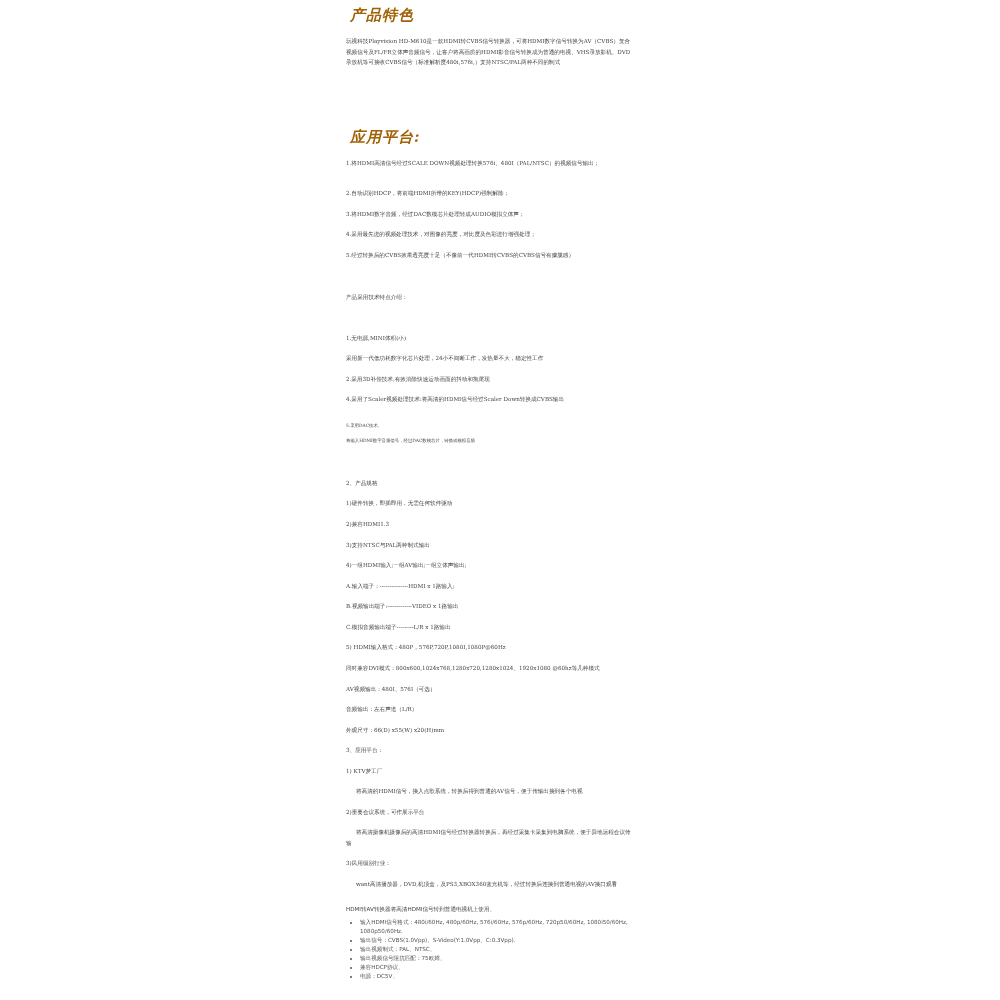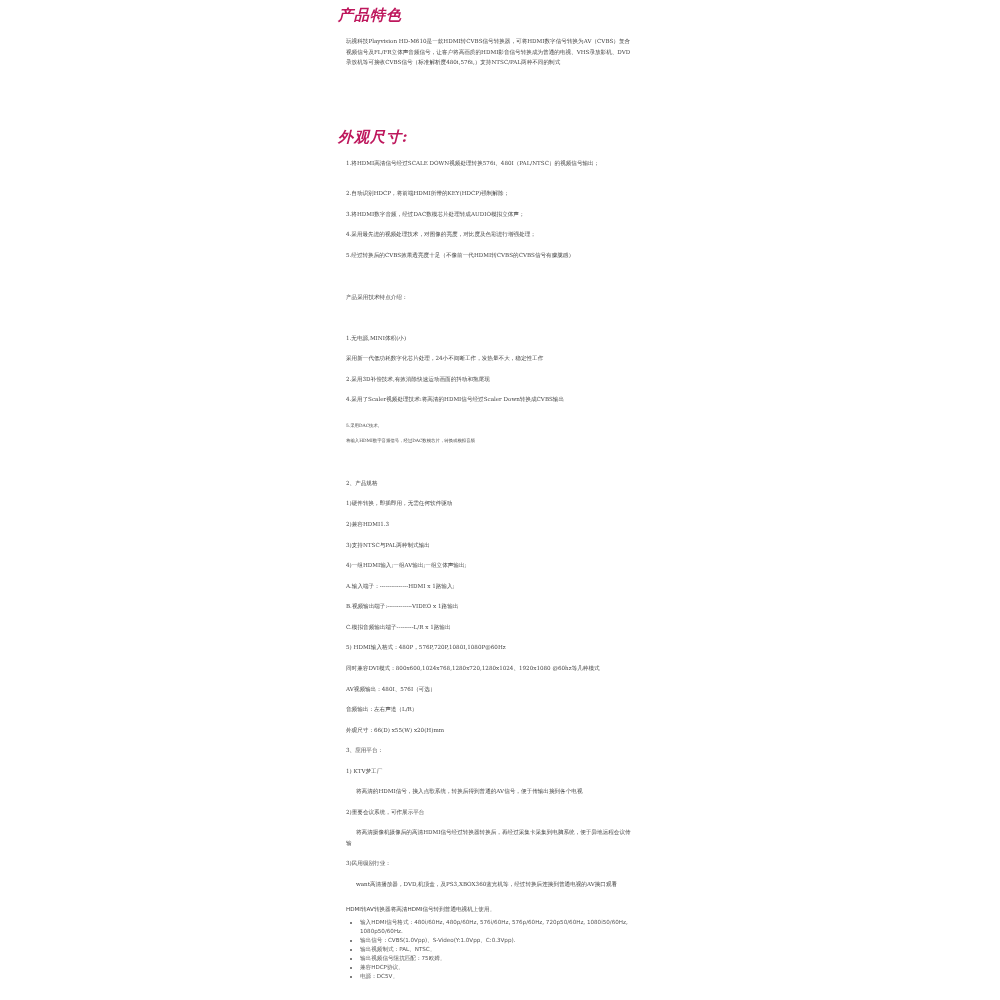--- a/index.html
+++ b/index.html
@@ -1,34 +1,34 @@
 <!DOCTYPE html>
 <html><head>
   <meta charset="utf-8">
   <style>
     html, body { margin: 0; padding: 0; background: #ffffff; }
     body { width: 1000px; height: 1000px; overflow: hidden; position: relative;
            font-family: "DejaVu Serif", "Liberation Serif", serif; color: #333; }
-    .heading { position: absolute; left: 338px; font-family: "DejaVu Serif", serif;
-               font-style: italic; font-weight: bold; font-size: 15px; color: #be185d; letter-spacing: 1px; }
+    .heading { position: absolute; left: 350px; font-family: "DejaVu Serif", serif;
+               font-style: italic; font-weight: bold; font-size: 15px; color: #a16207; letter-spacing: 1px; }
     .p { position: absolute; left: 346px; width: 285px; font-size: 5.6px; line-height: 10.5px; color: #444; }
     .p.small { font-size: 4.4px; line-height: 8px; }
     .indent { text-indent: 10px; }
     ul.specs { position: absolute; left: 352px; top: 918px; width: 280px; margin: 0; padding: 0 0 0 8px;
                font-family: "DejaVu Sans", sans-serif; font-size: 5.6px; line-height: 9px; color: #555; }
     ul.specs li { margin: 0; padding: 0; }
     .sans { font-family: "DejaVu Sans", sans-serif; }
   </style>
 </head>
 <body>
 
 <div class="heading" style="top:6px;">产品特色</div>
 <div class="p" style="top:36px;">玩视科技Playvision HD-M610是一款HDMI转CVBS信号转换器，可将HDMI数字信号转换为AV（CVBS）复合视频信号及FL/FR立体声音频信号，让客户将高画质的HDMI影音信号转换成为普通的电视、VHS录放影机、DVD录放机等可接收CVBS信号（标准解析度480i,576i,）支持NTSC/PAL两种不同的制式</div>
 
-<div class="heading" style="top:128px;">外观尺寸:</div>
+<div class="heading" style="top:128px;">应用平台:</div>
 <div class="p" style="top:158px;">1.将HDMI高清信号经过SCALE DOWN视频处理转换576i、480I（PAL/NTSC）的视频信号输出；</div>
 <div class="p" style="top:188px;">2.自动识别HDCP，将前端HDMI所带的KEY(HDCP)强制解除；</div>
 <div class="p" style="top:209px;">3.将HDMI数字音频，经过DAC数模芯片处理转成AUDIO模拟立体声；</div>
 <div class="p" style="top:229px;">4.采用最先进的视频处理技术，对图像的亮度，对比度及色彩进行增强处理；</div>
 <div class="p" style="top:250px;">5.经过转换后的CVBS效果透亮度十足（不像前一代HDMI转CVBS的CVBS信号有朦胧感）</div>
 
 <div class="p" style="top:292px;">产品采用技术特点介绍：</div>
 <div class="p" style="top:333px;">1.无电源,MINI体积(小)</div>
 <div class="p" style="top:353px;">采用新一代低功耗数字化芯片处理，24小不间断工作，发热量不大，稳定性工作</div>
 <div class="p" style="top:374px;">2.采用3D补偿技术,有效消除快速运动画面的抖动和拖尾现</div>

